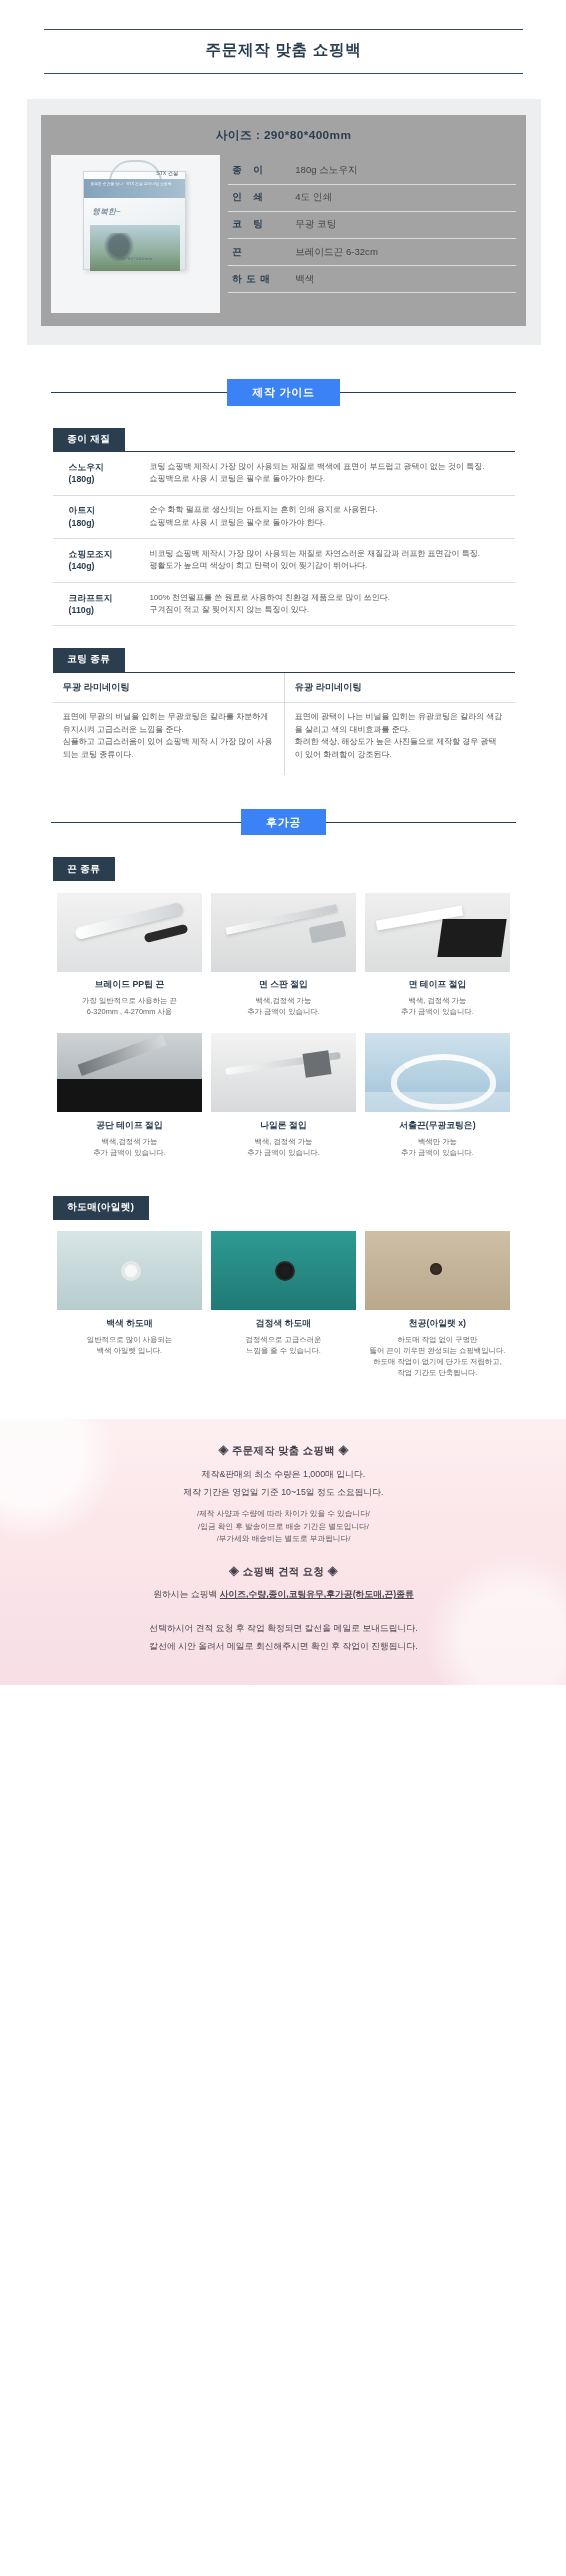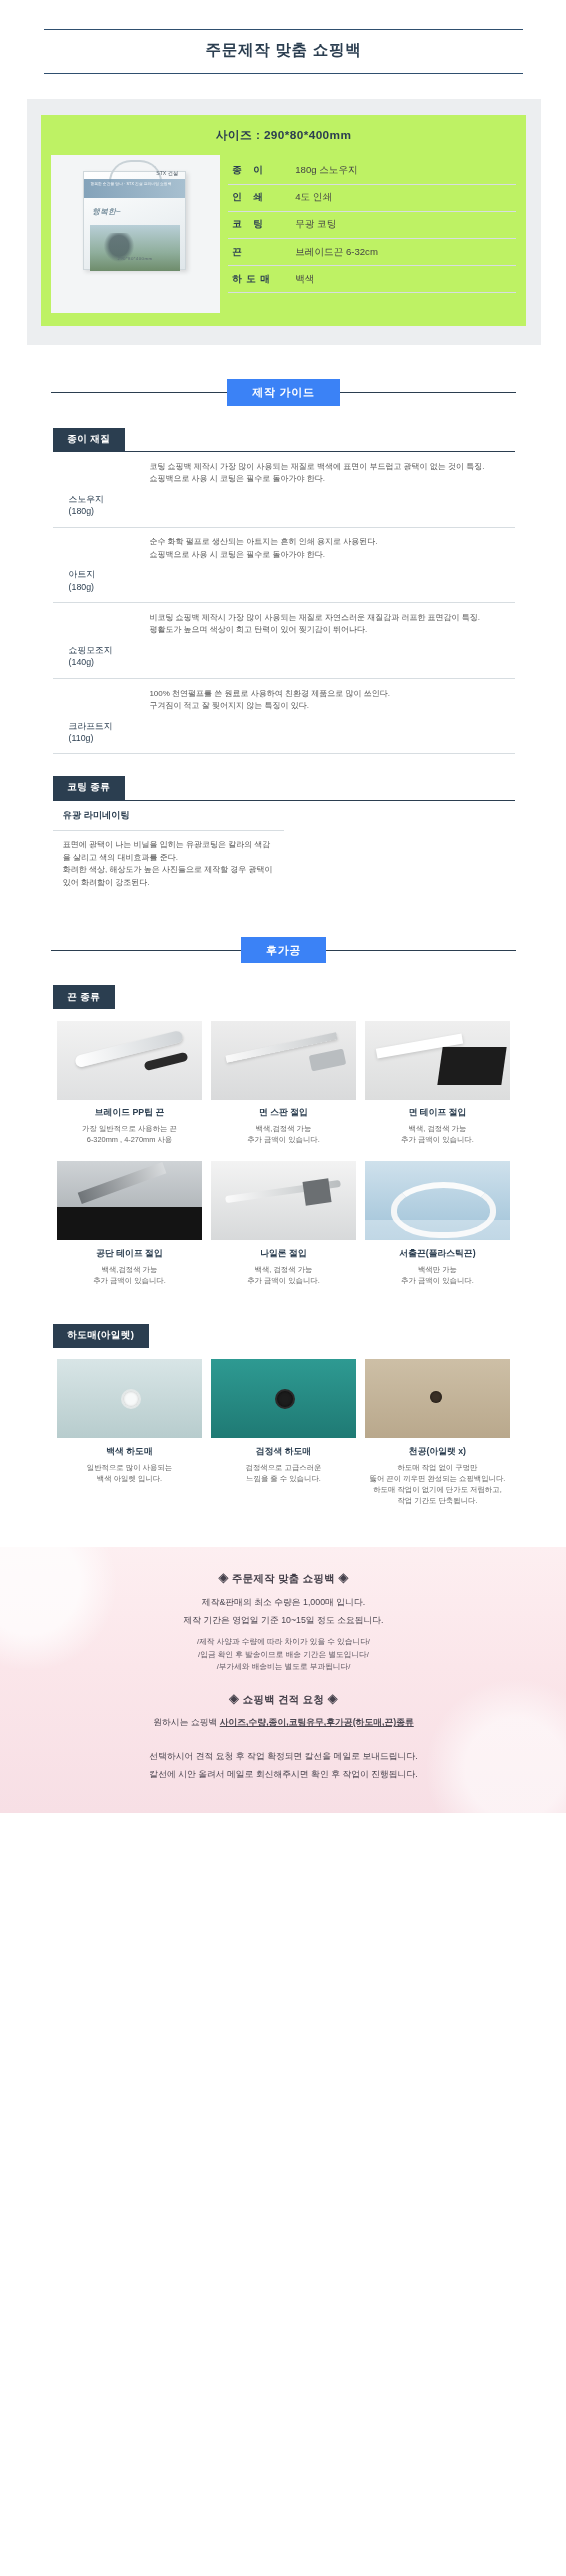--- a/index.html
+++ b/index.html
@@ -27,21 +27,21 @@
     font-weight: bold;
   }
 
   
   .spec-outer { padding: 25px 26.5px 0 26.5px; }
   .spec-panel {
     background: #eceef0;
     padding: 16px 14.7px 19px 14.7px;
   }
   .spec-inner {
-    background: #bef264;
+    background: #a3a3a3;
     padding: 13.2px 10.3px 13.2px 10.3px;
   }
   .spec-size {
     text-align: center;
     font-size: 11.8px;
     font-weight: bold;
     color: #2b3e50;
     letter-spacing: 0.4px;
     margin-bottom: 10.3px;
   }
@@ -139,21 +139,21 @@
     font-size: 9.6px;
     font-weight: bold;
     padding: 5.2px 14.7px;
     letter-spacing: 0.4px;
     margin-top: 22px;
   }
 
   
   .mat-table { width: 100%; border-top: 0.7px solid #2b3e50; margin-top: 0; }
   .mat-row { display: flex; border-bottom: 0.7px solid #d7dde1; padding: 8.8px 2.9px; }
-  .mat-name { width: 94px; flex: 0 0 94px; font-size: 8.8px; font-weight: normal; color: #2b3e50; line-height: 12.5px; padding-left: 13.2px; margin-top: 32px;}
+  .mat-name { width: 94px; flex: 0 0 94px; font-size: 8.8px; font-weight: bold; color: #2b3e50; line-height: 12.5px; padding-left: 13.2px;}
   .mat-desc { font-size: 8px; color: #555; line-height: 12.5px; }
 
   
   .coat-table { width: 100%; margin-top: 0; border-top: 0.7px solid #2b3e50; display:flex; }
   .coat-col { width: 50%; padding: 0; }
   .coat-col + .coat-col { border-left: 0.7px solid #d7dde1; }
   .coat-title {
     font-size: 9.2px; font-weight: bold; color: #2b3e50;
     padding: 8px 10.3px; border-bottom: 0.7px solid #d7dde1;
   }
@@ -321,20 +321,25 @@
         <div class="mat-desc" style="white-space:pre-line">100% 천연펄프를 쓴 원료로 사용하여 친환경 제품으로 많이 쓰인다.
 구겨짐이 적고 잘 찢어지지 않는 특징이 있다.</div>
       </div>
     </div>
   </div>
 
   <div class="sub-wrap">
     <div class="sub-head">코팅 종류</div>
     <div class="coat-table">
       <div class="coat-col">
+        <div class="coat-title">무광 라미네이팅</div>
+        <div class="coat-body" style="white-space:pre-line">표면에 무광의 비닐을 입히는 무광코팅은 칼라를 차분하게 유지시켜 고급스러운 느낌을 준다.
+심플하고 고급스러움이 있어 쇼핑백 제작 시 가장 많이 사용 되는 코팅 종류이다.</div>
+      </div>
+      <div class="coat-col">
         <div class="coat-title">유광 라미네이팅</div>
         <div class="coat-body" style="white-space:pre-line">표면에 광택이 나는 비닐을 입히는 유광코팅은 칼라의 색감을 살리고 색의 대비효과를 준다.
 화려한 색상, 해상도가 높은 사진들으로 제작할 경우 광택이 있어 화려함이 강조된다.</div>
       </div>
     </div>
   </div>
 
   <div class="sec-head">
     <div class="line"></div>
     <span class="pill">후가공</span>
@@ -368,21 +373,21 @@
 추가 금액이 있습니다.</div>
       </div>
       <div class="cell">
         <div class="thumb t5"></div>
         <div class="cell-title">나일론 절입</div>
         <div class="cell-desc" style="white-space:pre-line">백색, 검정색 가능
 추가 금액이 있습니다.</div>
       </div>
       <div class="cell">
         <div class="thumb t6"></div>
-        <div class="cell-title">서출끈(플라스틱끈)</div>
+        <div class="cell-title">서출끈(무광코팅은)</div>
         <div class="cell-desc" style="white-space:pre-line">백색만 가능
 추가 금액이 있습니다.</div>
       </div>
     </div>
   </div>
 
   <div class="sub-wrap">
     <div class="sub-head">하도매(아일렛)</div>
     <div class="grid">
       <div class="cell">

